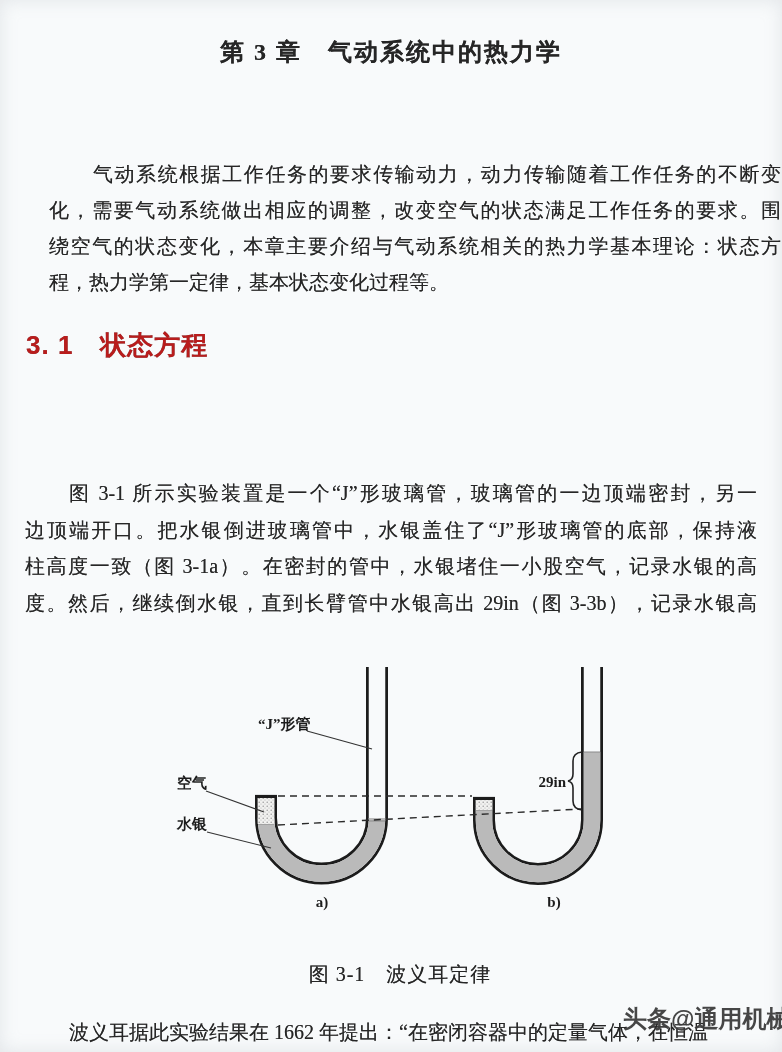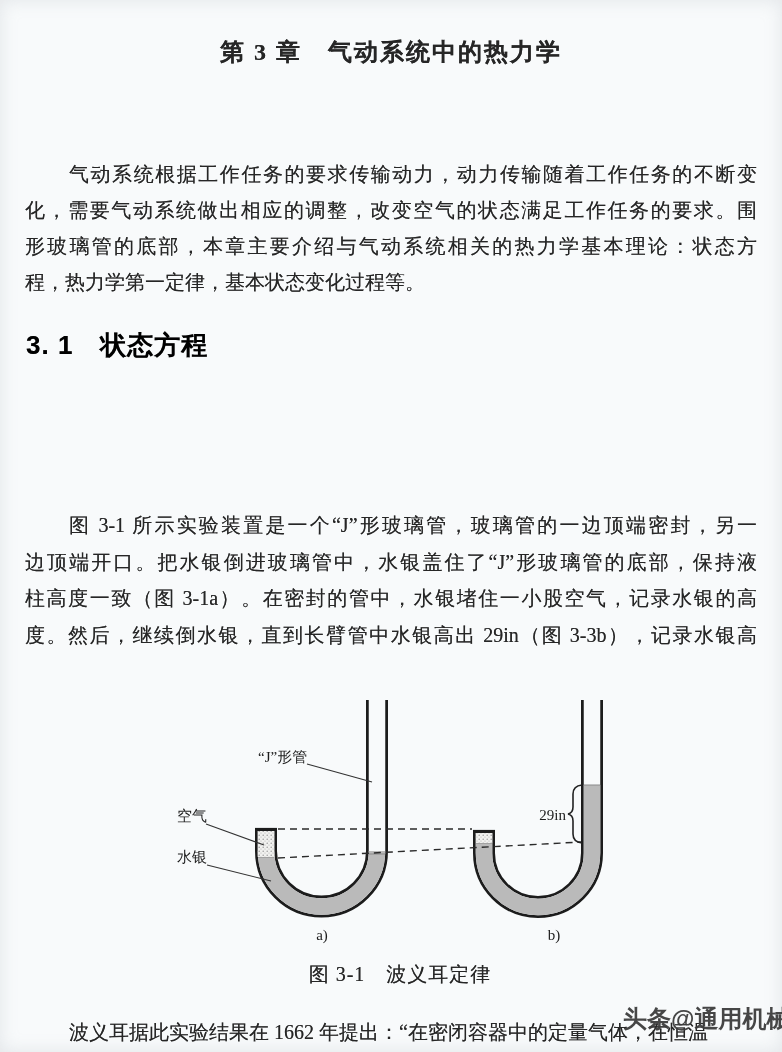--- a/index.html
+++ b/index.html
@@ -20,27 +20,27 @@
     text-align:justify;text-align-last:justify;
     text-shadow:0 0 .5px rgba(40,40,40,.65);
     white-space:normal;overflow:hidden;
   }
   .jline.lastline{text-align-last:left;}
   .jline.firstline{text-indent:44px;}
   .p2 .jline{height:36.5px;line-height:36.5px;}
   .sec-heading{
     position:absolute;left:26px;
     font-family:"Liberation Sans","DejaVu Sans",sans-serif;
-    font-weight:700;color:#000000;
+    font-weight:700;color:#b91c1c;
     text-shadow:0 0 .5px rgba(30,30,30,.6);
     text-align:right;
   }
   .h31{top:328px;font-size:26px;letter-spacing:1px;}
   .h311{top:420px;font-size:21px;letter-spacing:1px;}
-  .figure-wrap{position:absolute;top:690px;left:150px;width:500px;height:262px;}
+  .figure-wrap{position:absolute;top:657px;left:150px;width:500px;height:262px;font-weight:bold;}
   .fig-caption{
     position:absolute;top:961px;left:150px;width:500px;text-align:center;
     font-size:20px;font-weight:400;letter-spacing:1px;
     text-shadow:0 0 .5px rgba(30,30,30,.65);
   }
   .p3{top:1014px;}
   .watermark{
     position:absolute;top:1003px;left:623px;
     font-family:"Liberation Sans","DejaVu Sans",sans-serif;
     font-size:24px;font-weight:800;color:#3d3d3d;letter-spacing:0;
@@ -48,31 +48,31 @@
   }
   svg text{font-family:"Liberation Serif","DejaVu Serif",serif;fill:#1c1c1c;}
 </style>
 </head>
 <body>
 
 <div class="page">
 
   <div class="chapter-title">第 3 章　气动系统中的热力学</div>
 
-  <div class="para p1" style="top:156px;">
+  <div class="para p1" style="top:156px;margin-left:24px;">
     <div class="jline firstline">气动系统根据工作任务的要求传输动力，动力传输随着工作任务的不断变</div>
     <div class="jline">化，需要气动系统做出相应的调整，改变空气的状态满足工作任务的要求。围</div>
-    <div class="jline">形玻璃管的底部，本章主要介绍与气动系统相关的热力学基本理论：状态方</div>
+    <div class="jline">绕空气的状态变化，本章主要介绍与气动系统相关的热力学基本理论：状态方</div>
     <div class="jline lastline">程，热力学第一定律，基本状态变化过程等。</div>
   </div>
 
   <div class="sec-heading h31">3. 1　状态方程</div>
 
 
-  <div class="para p2" style="top:507px;">
+  <div class="para p2" style="top:475px;">
     <div class="jline firstline">图 3-1 所示实验装置是一个“J”形玻璃管，玻璃管的一边顶端密封，另一</div>
     <div class="jline">边顶端开口。把水银倒进玻璃管中，水银盖住了“J”形玻璃管的底部，保持液</div>
     <div class="jline">柱高度一致（图 3-1a）。在密封的管中，水银堵住一小股空气，记录水银的高</div>
     <div class="jline">度。然后，继续倒水银，直到长臂管中水银高出 29in（图 3-3b），记录水银高</div>
   </div>
 
   <div class="figure-wrap">
     <svg viewBox="0 0 500 262" width="500" height="262">
       <defs>
         <pattern id="stip" width="4" height="4" patternUnits="userSpaceOnUse">

